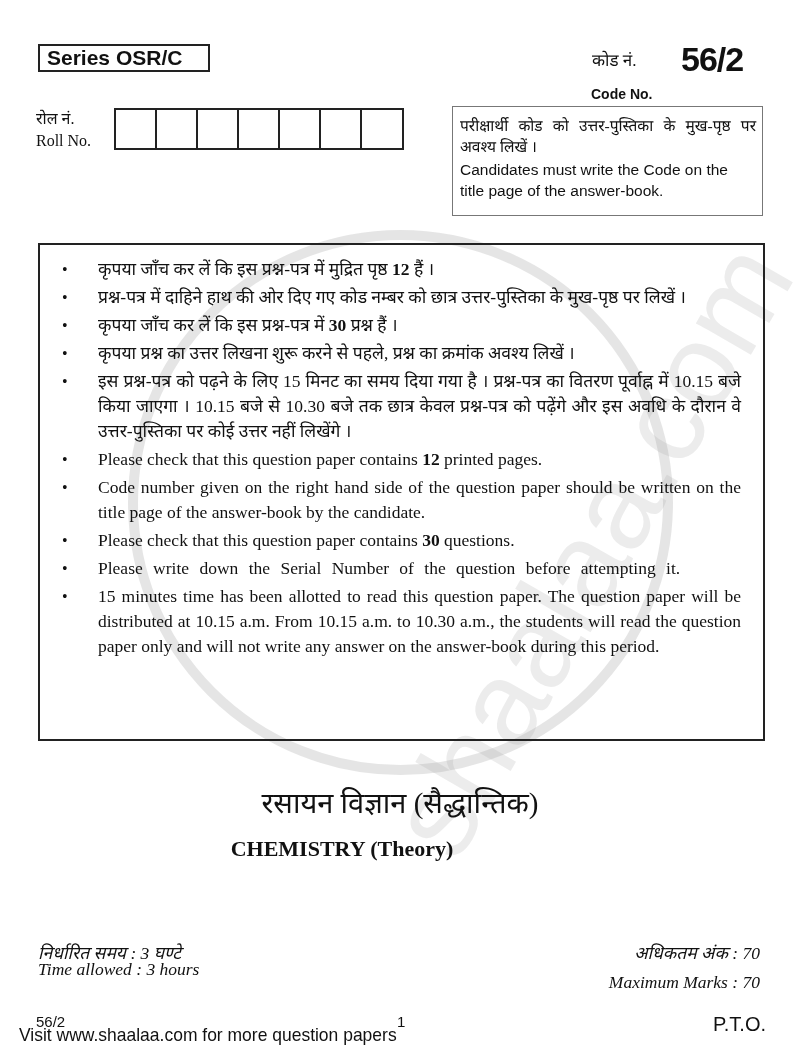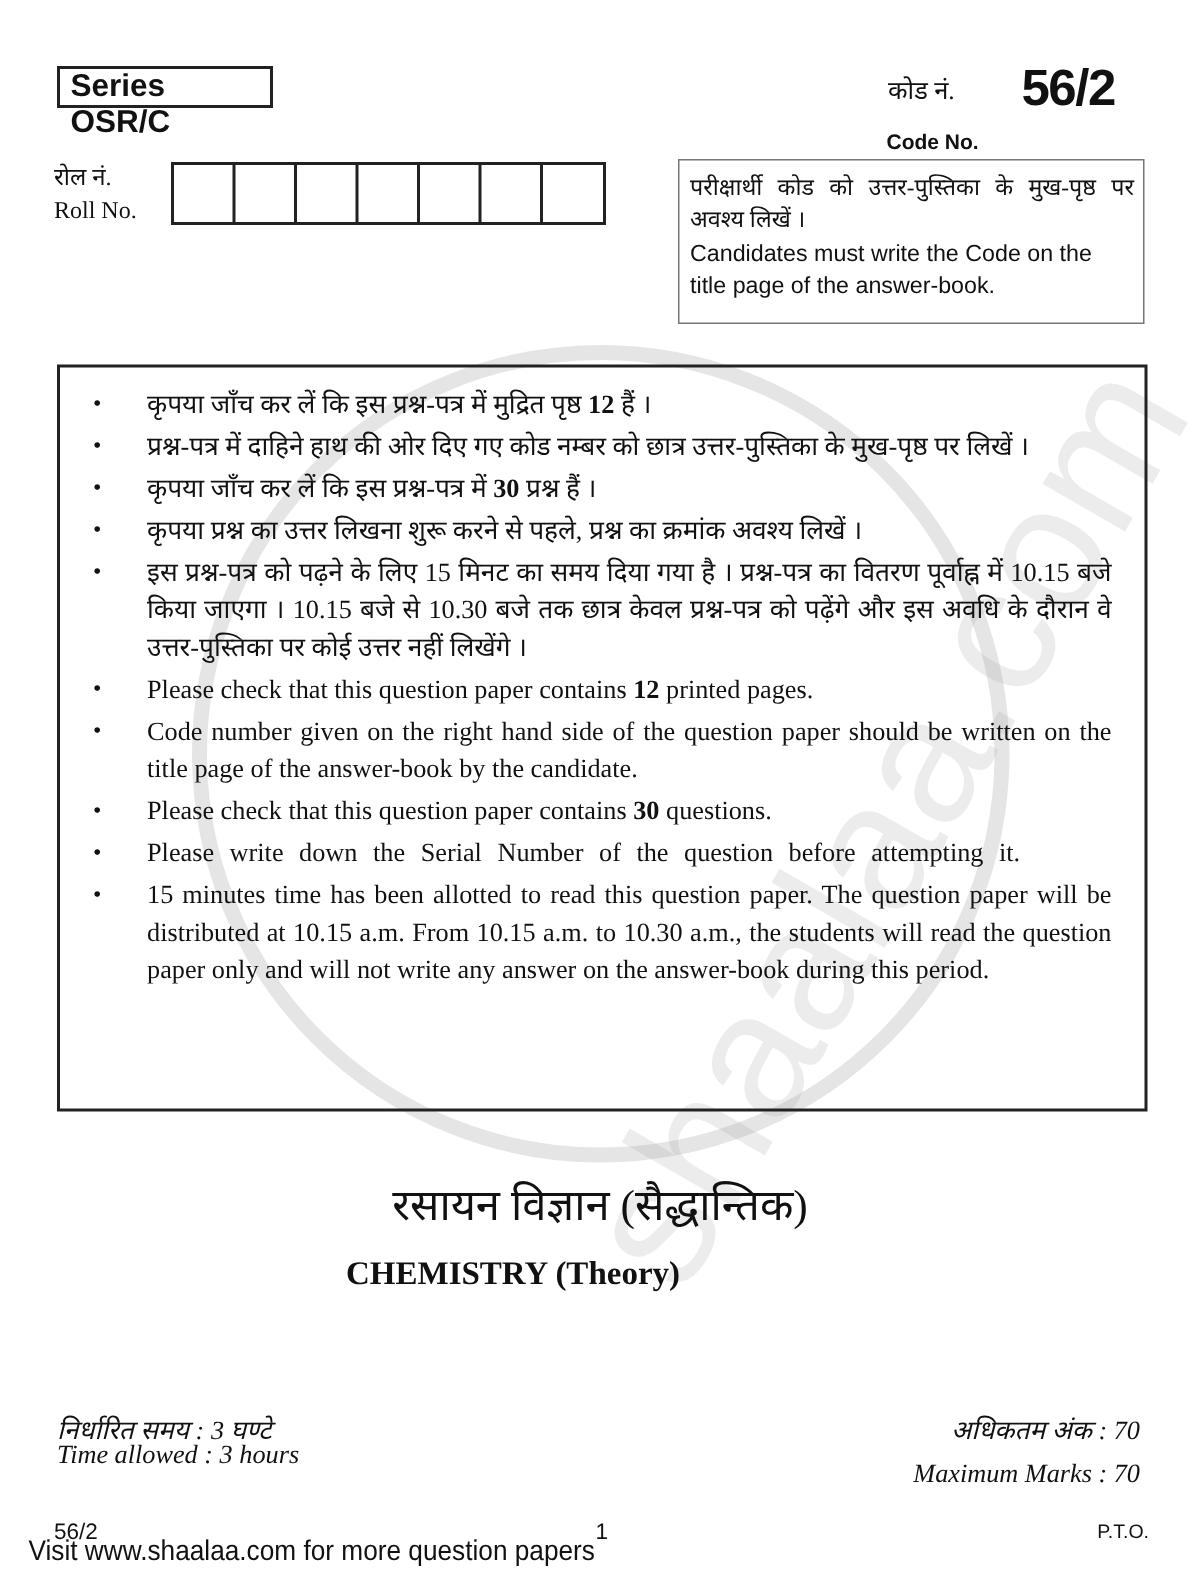--- a/index.html
+++ b/index.html
@@ -3,21 +3,21 @@
   <meta charset="utf-8">
   <style>
     html, body { margin: 0; padding: 0; background: #ffffff; }
     body { width: 800px; height: 1060px; position: relative; overflow: hidden; color: #111; }
     .sans { font-family: "Liberation Sans", "DejaVu Sans", sans-serif; }
     .serif { font-family: "Liberation Serif", "DejaVu Serif", serif; }
 
     .abs { position: absolute; }
 
     
-    .series-box { left: 38px; top: 44px; width: 144px; height: 28px; border: 2px solid #222; box-sizing: border-box;
+    .series-box { left: 38px; top: 44px; width: 172px; height: 28px; border: 2px solid #222; box-sizing: border-box;
       font-size: 21px; font-weight: bold; line-height: 24px; padding-left: 7px; }
     .roll-label { left: 36px; top: 108px; font-size: 16px; line-height: 22px; }
     .roll-boxes { left: 114px; top: 108px; display: flex; border: 2px solid #222; height: 42px; box-sizing: border-box; }
     .roll-cell { width: 41px; height: 38px; border-right: 2px solid #222; box-sizing: border-box; }
     .roll-cell:last-child { border-right: none; width: 40px; }
 
     
     .code-hi { left: 592px; top: 48px; font-size: 17px; }
     .code-num { left: 681px; top: 40px; font-size: 34px; font-weight: bold; letter-spacing: -1px; }
     .code-en { left: 591px; top: 86px; font-size: 14px; font-weight: bold; }
@@ -43,21 +43,21 @@
     
     .meta { font-size: 17.5px; font-style: italic; }
     .time-hi { left: 38px; top: 940px; }
     .time-en { left: 38px; top: 959px; font-style: italic; }
     .marks-hi { right: 40px; top: 940px; text-align: right; }
     .marks-en { right: 40px; top: 972px; text-align: right; }
 
     
     .foot-code { left: 36px; top: 1013px; font-size: 15px; }
     .foot-page { left: 397px; top: 1013px; font-size: 15px; }
-    .foot-pto { right: 34px; top: 1013px; font-size: 13px; margin-left: 40px; }
+    .foot-pto { right: 34px; top: 1013px; font-size: 20px; margin-left: 40px; }
     .foot-visit { left: 19px; top: 1024px; font-size: 19px; transform: scaleX(0.92); transform-origin: left top; }
 
     
     .wm-circle { left: 128px; top: 230px; width: 545px; height: 545px; border-radius: 50%;
       border: 10px solid rgba(180,180,180,0.35); box-sizing: border-box; pointer-events: none; }
     .wm-text { left: 250px; top: 480px; font-size: 120px; color: rgba(170,170,170,0.22); transform: rotate(-60deg);
       transform-origin: center; pointer-events: none; white-space: nowrap; }
   </style>
 </head>
 <body>

